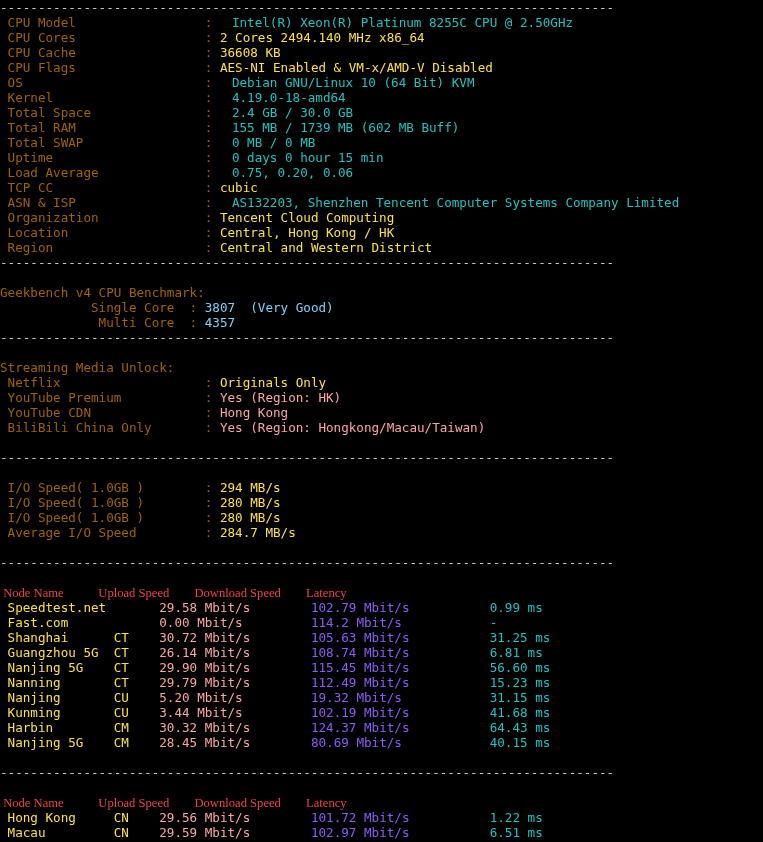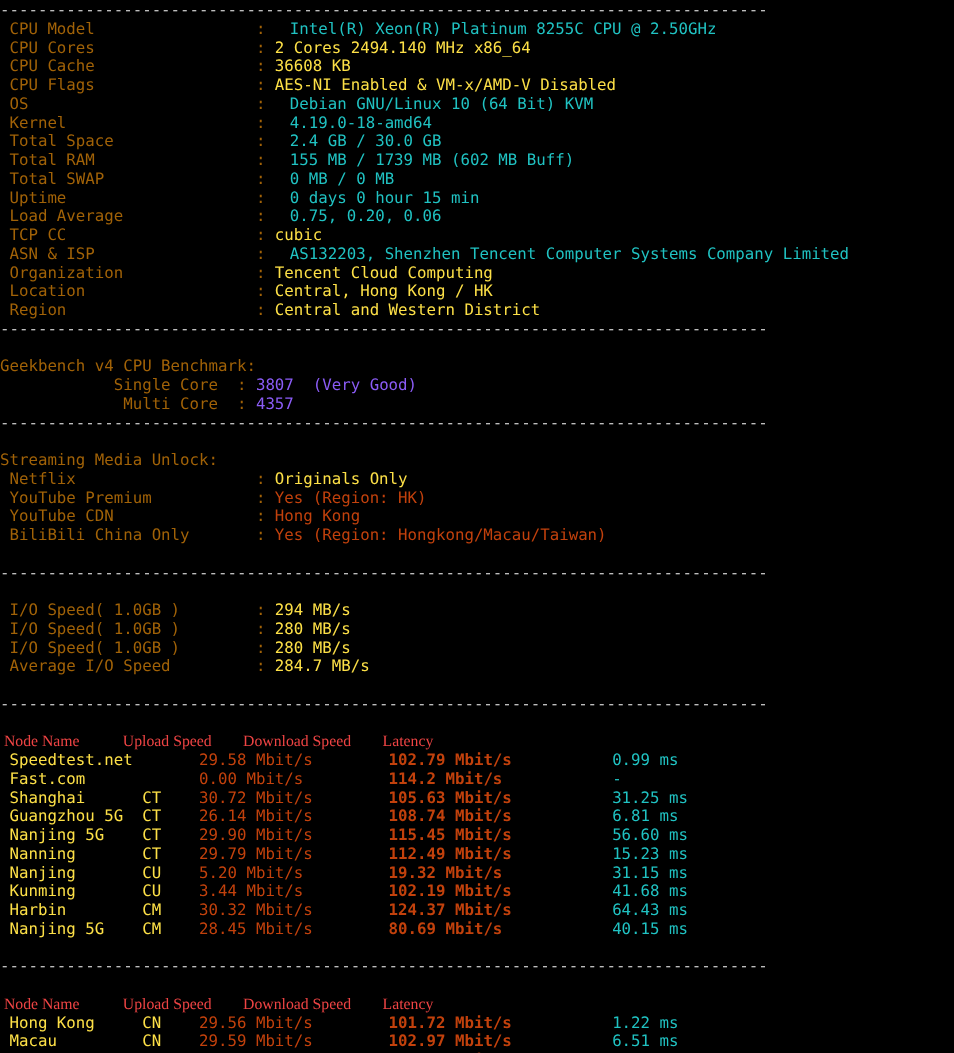--- a/index.html
+++ b/index.html
@@ -24,22 +24,22 @@
   }
   .line {
     height: 15px;
     white-space: pre;
     display: block;
   }
   .sep { color: #c8c8c8; letter-spacing: 0; }
   .label { color: #a16207; }
   .cyan { color: #20c2c2; margin-left: 12px; }
   .yellow { color: #fde047; }
-  .green { color: #c2410c; }
-  .dgreen { color: #8b5cf6; }
-  .red { color: #c2410c; font-weight: bold; }
+  .green { color: #fca5a5; }
+  .dgreen { color: #7dd3fc; }
+  .red { color: #8b5cf6; }
   .white { color: #ef4444; font-family: Liberation Serif, serif; }
   .blank { height: 15px; display: block; }
 </style>
 </head>
 <body>
 
 <div id="term"><span class="line"><span class="sep">---------------------------------------------------------------------------------</span></span><span class="line"><span class="label"> CPU Model                 </span><span class="label">: </span><span class="cyan">Intel(R) Xeon(R) Platinum 8255C CPU @ 2.50GHz</span></span><span class="line"><span class="label"> CPU Cores                 </span><span class="label">: </span><span class="yellow">2 Cores 2494.140 MHz x86_64</span></span><span class="line"><span class="label"> CPU Cache                 </span><span class="label">: </span><span class="yellow">36608 KB</span></span><span class="line"><span class="label"> CPU Flags                 </span><span class="label">: </span><span class="yellow">AES-NI Enabled &amp; VM-x/AMD-V Disabled</span></span><span class="line"><span class="label"> OS                        </span><span class="label">: </span><span class="cyan">Debian GNU/Linux 10 (64 Bit) KVM</span></span><span class="line"><span class="label"> Kernel                    </span><span class="label">: </span><span class="cyan">4.19.0-18-amd64</span></span><span class="line"><span class="label"> Total Space               </span><span class="label">: </span><span class="cyan">2.4 GB / 30.0 GB</span></span><span class="line"><span class="label"> Total RAM                 </span><span class="label">: </span><span class="cyan">155 MB / 1739 MB (602 MB Buff)</span></span><span class="line"><span class="label"> Total SWAP                </span><span class="label">: </span><span class="cyan">0 MB / 0 MB</span></span><span class="line"><span class="label"> Uptime                    </span><span class="label">: </span><span class="cyan">0 days 0 hour 15 min</span></span><span class="line"><span class="label"> Load Average              </span><span class="label">: </span><span class="cyan">0.75, 0.20, 0.06</span></span><span class="line"><span class="label"> TCP CC                    </span><span class="label">: </span><span class="yellow">cubic</span></span><span class="line"><span class="label"> ASN &amp; ISP                 </span><span class="label">: </span><span class="cyan">AS132203, Shenzhen Tencent Computer Systems Company Limited</span></span><span class="line"><span class="label"> Organization              </span><span class="label">: </span><span class="yellow">Tencent Cloud Computing</span></span><span class="line"><span class="label"> Location                  </span><span class="label">: </span><span class="yellow">Central, Hong Kong / HK</span></span><span class="line"><span class="label"> Region                    </span><span class="label">: </span><span class="yellow">Central and Western District</span></span><span class="line"><span class="sep">---------------------------------------------------------------------------------</span></span><span class="blank"> </span><span class="line"><span class="label">Geekbench v4 CPU Benchmark:</span></span><span class="line"><span class="label">            Single Core  </span><span class="label">: </span><span class="dgreen">3807</span><span class="dgreen">  (Very Good)</span></span><span class="line"><span class="label">             Multi Core  </span><span class="label">: </span><span class="dgreen">4357</span></span><span class="line"><span class="sep">---------------------------------------------------------------------------------</span></span><span class="blank"> </span><span class="line"><span class="label">Streaming Media Unlock:</span></span><span class="line"><span class="label"> Netflix                   </span><span class="label">: </span><span class="yellow">Originals Only</span></span><span class="line"><span class="label"> YouTube Premium           </span><span class="label">: </span><span class="green">Yes (Region: HK)</span></span><span class="line"><span class="label"> YouTube CDN               </span><span class="label">: </span><span class="green">Hong Kong</span></span><span class="line"><span class="label"> BiliBili China Only       </span><span class="label">: </span><span class="green">Yes (Region: Hongkong/Macau/Taiwan)</span></span><span class="blank"> </span><span class="line"><span class="sep">---------------------------------------------------------------------------------</span></span><span class="blank"> </span><span class="line"><span class="label"> I/O Speed( 1.0GB )        </span><span class="label">: </span><span class="yellow">294 MB/s</span></span><span class="line"><span class="label"> I/O Speed( 1.0GB )        </span><span class="label">: </span><span class="yellow">280 MB/s</span></span><span class="line"><span class="label"> I/O Speed( 1.0GB )        </span><span class="label">: </span><span class="yellow">280 MB/s</span></span><span class="line"><span class="label"> Average I/O Speed         </span><span class="label">: </span><span class="yellow">284.7 MB/s</span></span><span class="blank"> </span><span class="line"><span class="sep">---------------------------------------------------------------------------------</span></span><span class="blank"> </span><span class="line"><span class="white"> Node Name           </span><span class="white">Upload Speed        </span><span class="white">Download Speed        </span><span class="white">Latency</span></span><span class="line"><span class="yellow"> Speedtest.net </span><span class="yellow">      </span><span class="green">29.58 Mbit/s        </span><span class="red">102.79 Mbit/s         </span><span class="cyan">0.99 ms</span></span><span class="line"><span class="yellow"> Fast.com      </span><span class="yellow">      </span><span class="green">0.00 Mbit/s         </span><span class="red">114.2 Mbit/s          </span><span class="cyan">-</span></span><span class="line"><span class="yellow"> Shanghai      </span><span class="yellow">CT    </span><span class="green">30.72 Mbit/s        </span><span class="red">105.63 Mbit/s         </span><span class="cyan">31.25 ms</span></span><span class="line"><span class="yellow"> Guangzhou 5G  </span><span class="yellow">CT    </span><span class="green">26.14 Mbit/s        </span><span class="red">108.74 Mbit/s         </span><span class="cyan">6.81 ms</span></span><span class="line"><span class="yellow"> Nanjing 5G    </span><span class="yellow">CT    </span><span class="green">29.90 Mbit/s        </span><span class="red">115.45 Mbit/s         </span><span class="cyan">56.60 ms</span></span><span class="line"><span class="yellow"> Nanning       </span><span class="yellow">CT    </span><span class="green">29.79 Mbit/s        </span><span class="red">112.49 Mbit/s         </span><span class="cyan">15.23 ms</span></span><span class="line"><span class="yellow"> Nanjing       </span><span class="yellow">CU    </span><span class="green">5.20 Mbit/s         </span><span class="red">19.32 Mbit/s          </span><span class="cyan">31.15 ms</span></span><span class="line"><span class="yellow"> Kunming       </span><span class="yellow">CU    </span><span class="green">3.44 Mbit/s         </span><span class="red">102.19 Mbit/s         </span><span class="cyan">41.68 ms</span></span><span class="line"><span class="yellow"> Harbin        </span><span class="yellow">CM    </span><span class="green">30.32 Mbit/s        </span><span class="red">124.37 Mbit/s         </span><span class="cyan">64.43 ms</span></span><span class="line"><span class="yellow"> Nanjing 5G    </span><span class="yellow">CM    </span><span class="green">28.45 Mbit/s        </span><span class="red">80.69 Mbit/s          </span><span class="cyan">40.15 ms</span></span><span class="blank"> </span><span class="line"><span class="sep">---------------------------------------------------------------------------------</span></span><span class="blank"> </span><span class="line"><span class="white"> Node Name           </span><span class="white">Upload Speed        </span><span class="white">Download Speed        </span><span class="white">Latency</span></span><span class="line"><span class="yellow"> Hong Kong     </span><span class="yellow">CN    </span><span class="green">29.56 Mbit/s        </span><span class="red">101.72 Mbit/s         </span><span class="cyan">1.22 ms</span></span><span class="line"><span class="yellow"> Macau         </span><span class="yellow">CN    </span><span class="green">29.59 Mbit/s        </span><span class="red">102.97 Mbit/s         </span><span class="cyan">6.51 ms</span></span><span class="line"><span class="yellow"> Taiwan        </span><span class="yellow">CN    </span><span class="green">30.36 Mbit/s        </span><span class="red">101.92 Mbit/s         </span><span class="cyan">16.59 ms</span></span></div>
 
 </body></html>

